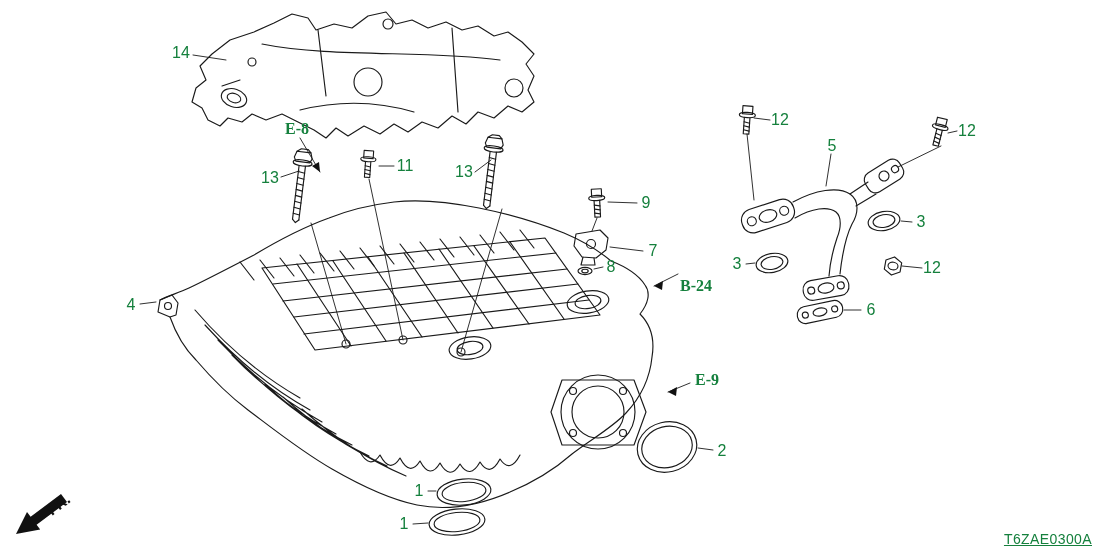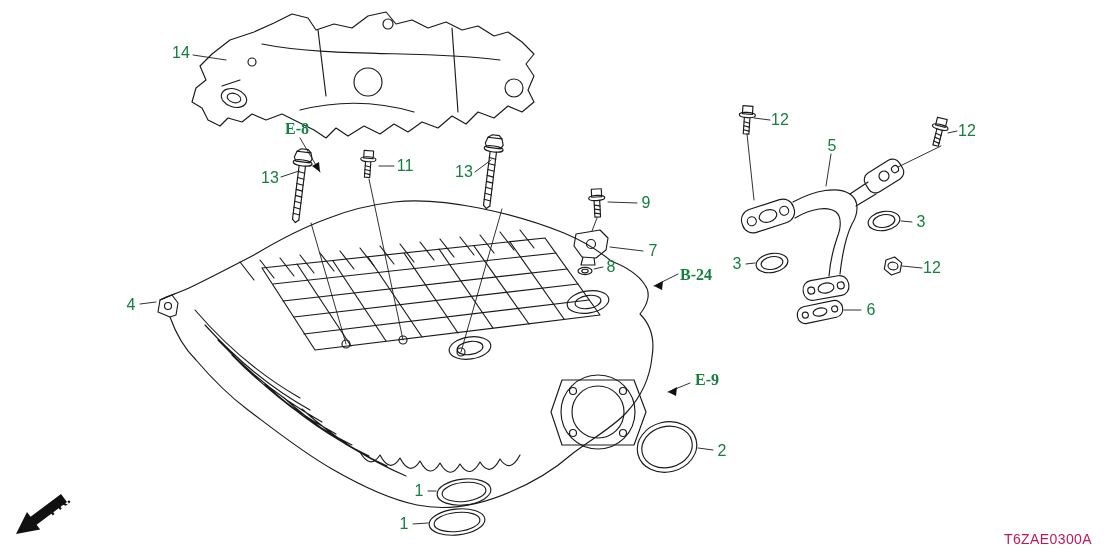--- a/index.html
+++ b/index.html
@@ -12,21 +12,21 @@
   .leader{stroke:#1a1a1a;fill:none;stroke-width:0.9;}
   .fill{fill:#111;stroke:none;}
   .frtext{fill:#111;stroke:none;font:700 15px "Liberation Sans",sans-serif;}
   .callout{
     position:absolute;transform:translate(-50%,-50%);
     font:400 16px/1 "Liberation Sans",sans-serif;color:#15803d;white-space:nowrap;
   }
   .callout.ref{font-weight:700;font-size:16px;font-family:Liberation Serif, serif;}
   .diagram-code{
     position:absolute;right:16px;bottom:6px;
-    font:400 14px/1.2 "Liberation Sans",sans-serif;color:#be185d;letter-spacing:.4px;
+    font:400 14px/1.2 "Liberation Sans",sans-serif;color:#15803d;letter-spacing:.4px;text-decoration:underline;
   }
 </style>
 </head>
 <body>
 
 <div class="stage">
 
   <svg width="1108" height="554" viewBox="0 0 1108 554">
     <defs>
       <g id="boltLong">
@@ -259,21 +259,21 @@
   </svg>
 
   <div class="callout" style="left:181px;top:53px">14</div>
   <div class="callout ref" style="left:297px;top:129px">E-8</div>
   <div class="callout" style="left:270px;top:178px">13</div>
   <div class="callout" style="left:405px;top:166px">11</div>
   <div class="callout" style="left:464px;top:172px">13</div>
   <div class="callout" style="left:646px;top:203px">9</div>
   <div class="callout" style="left:653px;top:251px">7</div>
   <div class="callout" style="left:611px;top:267px">8</div>
-  <div class="callout ref" style="left:696px;top:275px">B-24</div>
+  <div class="callout ref" style="left:696px;top:286px">B-24</div>
   <div class="callout" style="left:780px;top:120px">12</div>
   <div class="callout" style="left:832px;top:146px">5</div>
   <div class="callout" style="left:967px;top:131px">12</div>
   <div class="callout" style="left:921px;top:222px">3</div>
   <div class="callout" style="left:737px;top:264px">3</div>
   <div class="callout" style="left:932px;top:268px">12</div>
   <div class="callout" style="left:871px;top:310px">6</div>
   <div class="callout" style="left:131px;top:305px">4</div>
   <div class="callout ref" style="left:707px;top:380px">E-9</div>
   <div class="callout" style="left:722px;top:451px">2</div>

